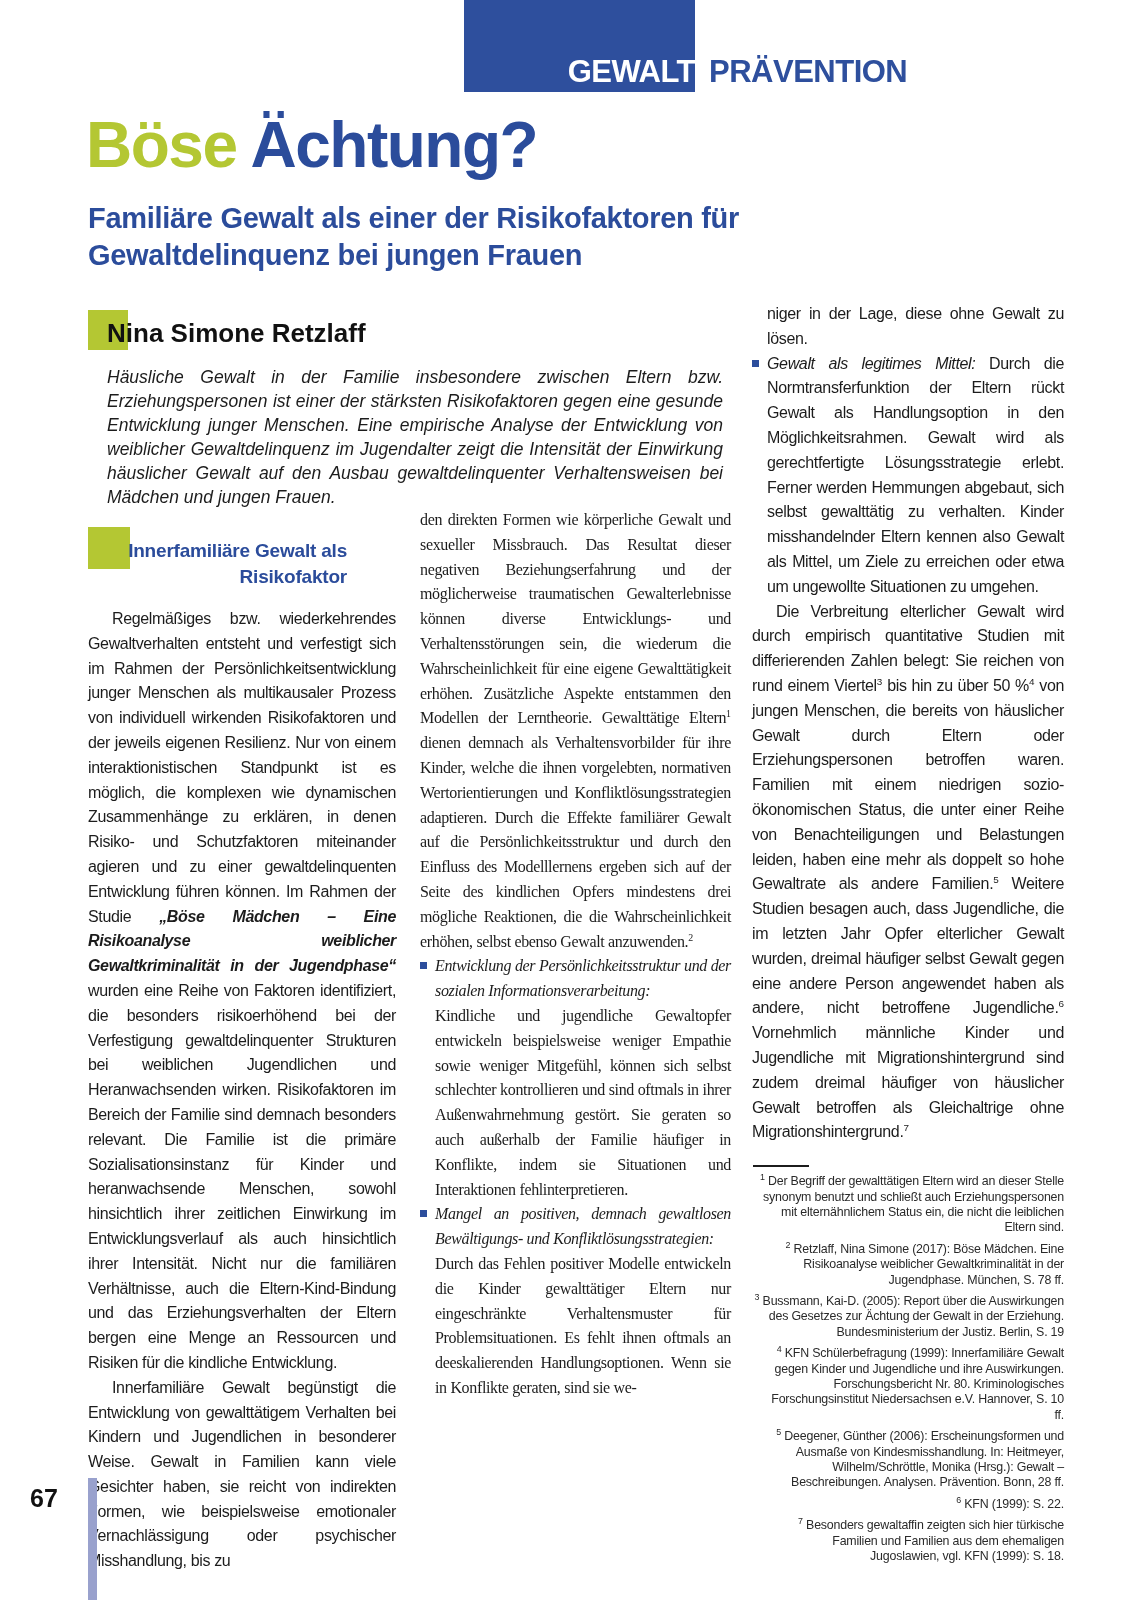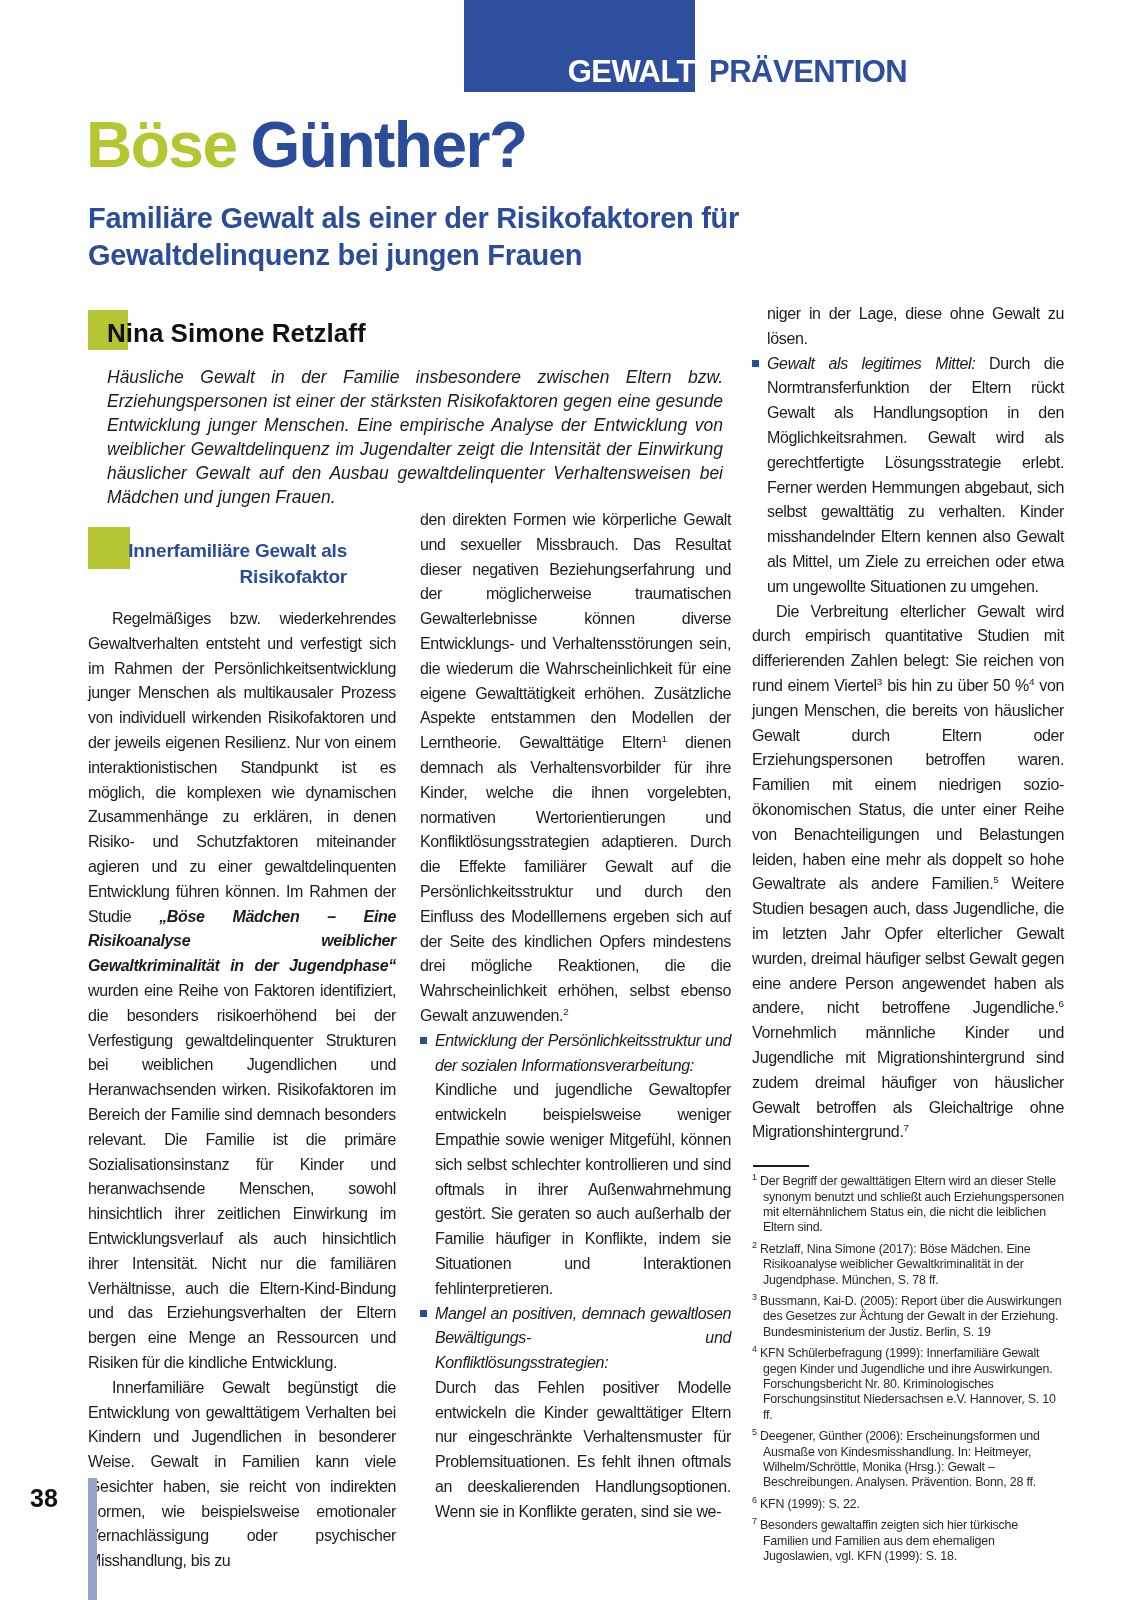--- a/index.html
+++ b/index.html
@@ -22,58 +22,58 @@
   .title .blue{color:#2b4c9b;margin-left:14px;}
   .subtitle{position:absolute;left:88px;top:200px;width:820px;font-weight:bold;font-size:29px;line-height:37px;color:#2b4c9b;letter-spacing:-0.3px;}
   
   .author-block{position:absolute;left:88px;top:310px;width:632px;}
   .author-square{position:absolute;left:0;top:0;width:40px;height:40px;background:#b4c733;}
   .author-name{position:relative;z-index:1;margin-left:19px;padding-top:8px;font-weight:bold;font-size:26px;color:#111;}
   .abstract{margin-left:19px;margin-top:16px;width:616px;font-style:italic;font-size:17.5px;line-height:24px;text-align:justify;hyphens:auto;-webkit-hyphens:auto;}
   
   .col{position:absolute;font-size:16px;line-height:24.8px;letter-spacing:-0.35px;text-align:justify;hyphens:auto;-webkit-hyphens:auto;}
   .col-left{left:88px;top:515px;width:308px;}
-  .col-mid{left:420px;top:508px;width:311px;}
+  .col-mid{left:420px;top:508px;width:311px;font-family:Liberation Serif, serif;}
   .col-right{left:752px;top:302px;width:312px;}
   .sec-head-wrap{position:relative;margin-bottom:12px;min-height:80px;}
   .sec-square{position:absolute;left:0;top:12px;width:42px;height:42px;background:#b4c733;}
   .sec-head{position:relative;z-index:1;margin-left:19px;padding-top:23px;width:240px;
     font-weight:bold;font-size:19px;line-height:26px;color:#2b4c9b;letter-spacing:-0.2px;text-align:right;hyphens:none;}
   .para{margin:0;}
   .para.indent{text-indent:24px;}
   .bullet{position:relative;padding-left:15px;}
   .bullet::before{content:"";position:absolute;left:0;top:8px;width:7px;height:7px;background:#2c4d9c;}
   .cont{padding-left:15px;}
   .rb{font-weight:normal;}
   .ri{font-style:italic;}
   .rbi{font-weight:bold;font-style:italic;}
   sup.rsup{font-size:62%;line-height:0;vertical-align:super;letter-spacing:0;}
   
   .footnotes{margin-top:20px;text-align:left;hyphens:none;letter-spacing:-0.2px;}
   .fn-rule{width:56px;border-top:2px solid #1c1c1c;margin:0 0 7px 1px;}
-  .fn{font-size:12.4px;line-height:15.4px;color:#2a2a2a;padding-left:11px;text-indent:-11px;margin-bottom:6px;}
+  .fn{font-size:12.4px;line-height:15.4px;color:#2a2a2a;padding-left:11px;text-indent:-11px;margin-bottom:6px;text-align:right;}
   .fn sup{font-size:72%;line-height:0;vertical-align:super;}
   
   .page-num{position:absolute;left:30px;top:1484px;font-weight:bold;font-size:25px;color:#111;}
   .footer-bar{position:absolute;left:88px;top:1478px;width:9px;height:122px;background:#99a1cd;}
   .footer-right{position:absolute;right:67px;top:1492px;font-weight:bold;font-size:22px;color:#111;white-space:nowrap;}
   .footer-right .issue{margin-left:34px;}
 </style>
 </head>
 <body>
 
 <div class="page">
 
   <div class="mast-box"></div>
   <div class="mast-text">
     <span class="mast-white">GEWALT</span><span class="mast-blue">PRÄVENTION</span>
   </div>
 
   <div class="title">
-    <span class="green">Böse</span><span class="blue">Günther?</span>
+    <span class="green">Böse</span><span class="blue">Ächtung?</span>
   </div>
   <div class="subtitle">Familiäre Gewalt als einer der Risikofaktoren für Gewaltdelinquenz bei jungen Frauen</div>
 
   <div class="author-block">
     <div class="author-square"></div>
     <div class="author-name">Nina Simone Retzlaff</div>
     <div class="abstract">Häusliche Gewalt in der Familie insbesondere zwischen Eltern bzw. Erziehungspersonen ist einer der stärksten Risikofaktoren gegen eine gesunde Entwicklung junger Menschen. Eine empirische Analyse der Entwicklung von weiblicher Gewaltdelinquenz im Jugendalter zeigt die Intensität der Einwirkung häuslicher Gewalt auf den Ausbau gewaltdelinquenter Verhaltensweisen bei Mädchen und jungen Frauen.</div>
   </div>
 
   <div class="col col-left">
@@ -108,16 +108,16 @@
           <div class="fn"><sup>2</sup><span> Retzlaff, Nina Simone (2017): Böse Mädchen. Eine Risikoanalyse weiblicher Gewaltkriminalität in der Jugendphase. München, S. 78 ff.</span></div>
           <div class="fn"><sup>3</sup><span> Bussmann, Kai-D. (2005): Report über die Auswirkungen des Gesetzes zur Ächtung der Gewalt in der Erziehung. Bundesministerium der Justiz. Berlin, S. 19</span></div>
           <div class="fn"><sup>4</sup><span> KFN Schülerbefragung (1999): Innerfamiliäre Gewalt gegen Kinder und Jugendliche und ihre Auswirkungen. Forschungsbericht Nr. 80. Kriminologisches Forschungsinstitut Niedersachsen e.V. Hannover, S. 10 ff.</span></div>
           <div class="fn"><sup>5</sup><span> Deegener, Günther (2006): Erscheinungsformen und Ausmaße von Kindesmisshandlung. In: Heitmeyer, Wilhelm/Schröttle, Monika (Hrsg.): Gewalt – Beschreibungen. Analysen. Prävention. Bonn, 28 ff.</span></div>
           <div class="fn"><sup>6</sup><span> KFN (1999): S. 22.</span></div>
           <div class="fn"><sup>7</sup><span> Besonders gewaltaffin zeigten sich hier türkische Familien und Familien aus dem ehemaligen Jugoslawien, vgl. KFN (1999): S. 18.</span></div>
         </div>
     </div>
   </div>
 
-  <div class="page-num">38</div>
+  <div class="page-num">67</div>
   <div class="footer-bar"></div>
 
 </div>
 
 </body></html>

